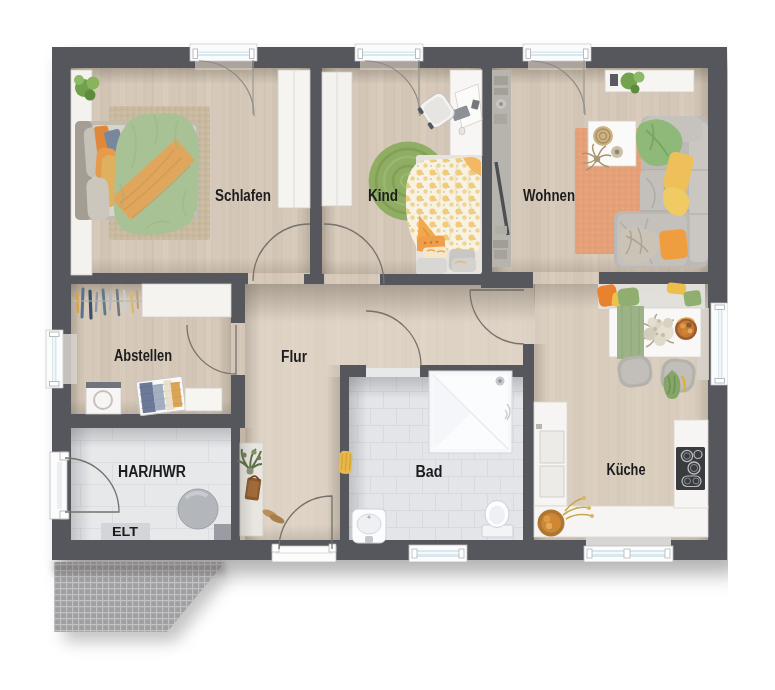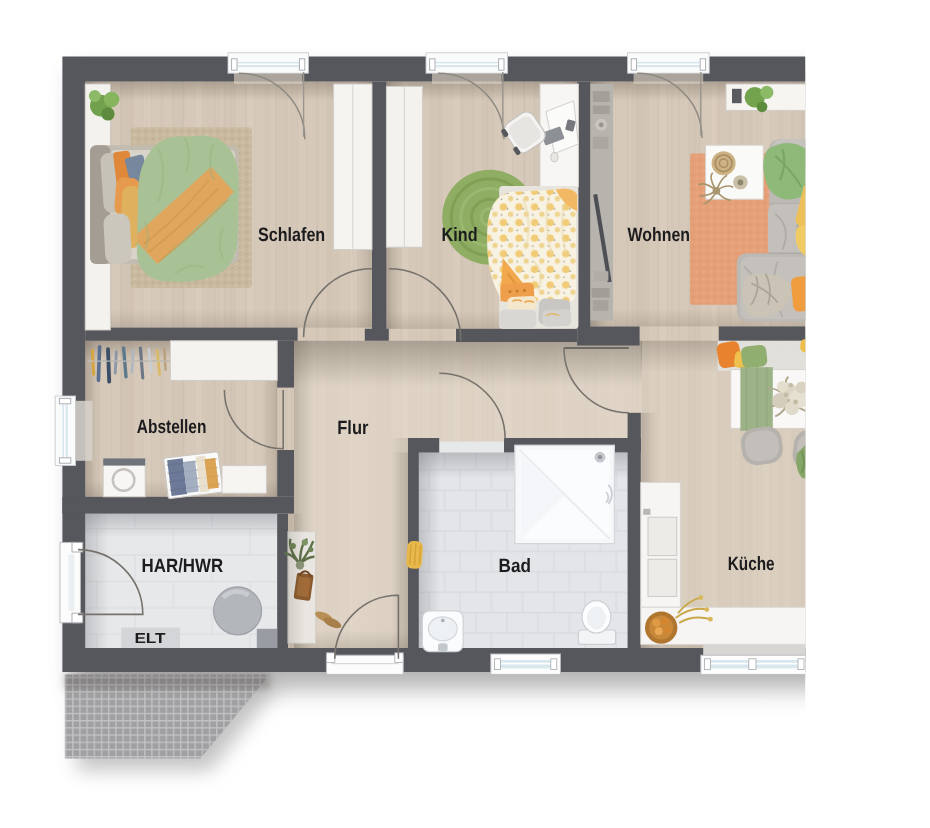--- a/index.html
+++ b/index.html
@@ -1,16 +1,16 @@
 <!DOCTYPE html>
 <html><head>
 <meta charset="utf-8">
 <style>
   html,body{margin:0;padding:0;background:#ffffff;}
-  .stage{position:relative;width:671px;height:690px;background:#ffffff;overflow:hidden;}
+  .stage{position:relative;width:728px;height:690px;background:#ffffff;overflow:hidden;}
   svg{display:block;}
   text{font-family:"Liberation Sans",sans-serif;font-weight:bold;fill:#1c1c1e;}
 </style>
 </head>
 <body>
 <div class="stage">
 <svg width="775" height="690" viewBox="0 0 775 690" xmlns="http://www.w3.org/2000/svg">
 <defs>
   <pattern id="wd1" width="43" height="80" patternUnits="userSpaceOnUse">
     <path d="M7 0V80 M15 0V80 M24 0V80 M33 0V80 M40 0V80" stroke="#7a6a55" stroke-opacity="0.06" stroke-width="1"></path>

